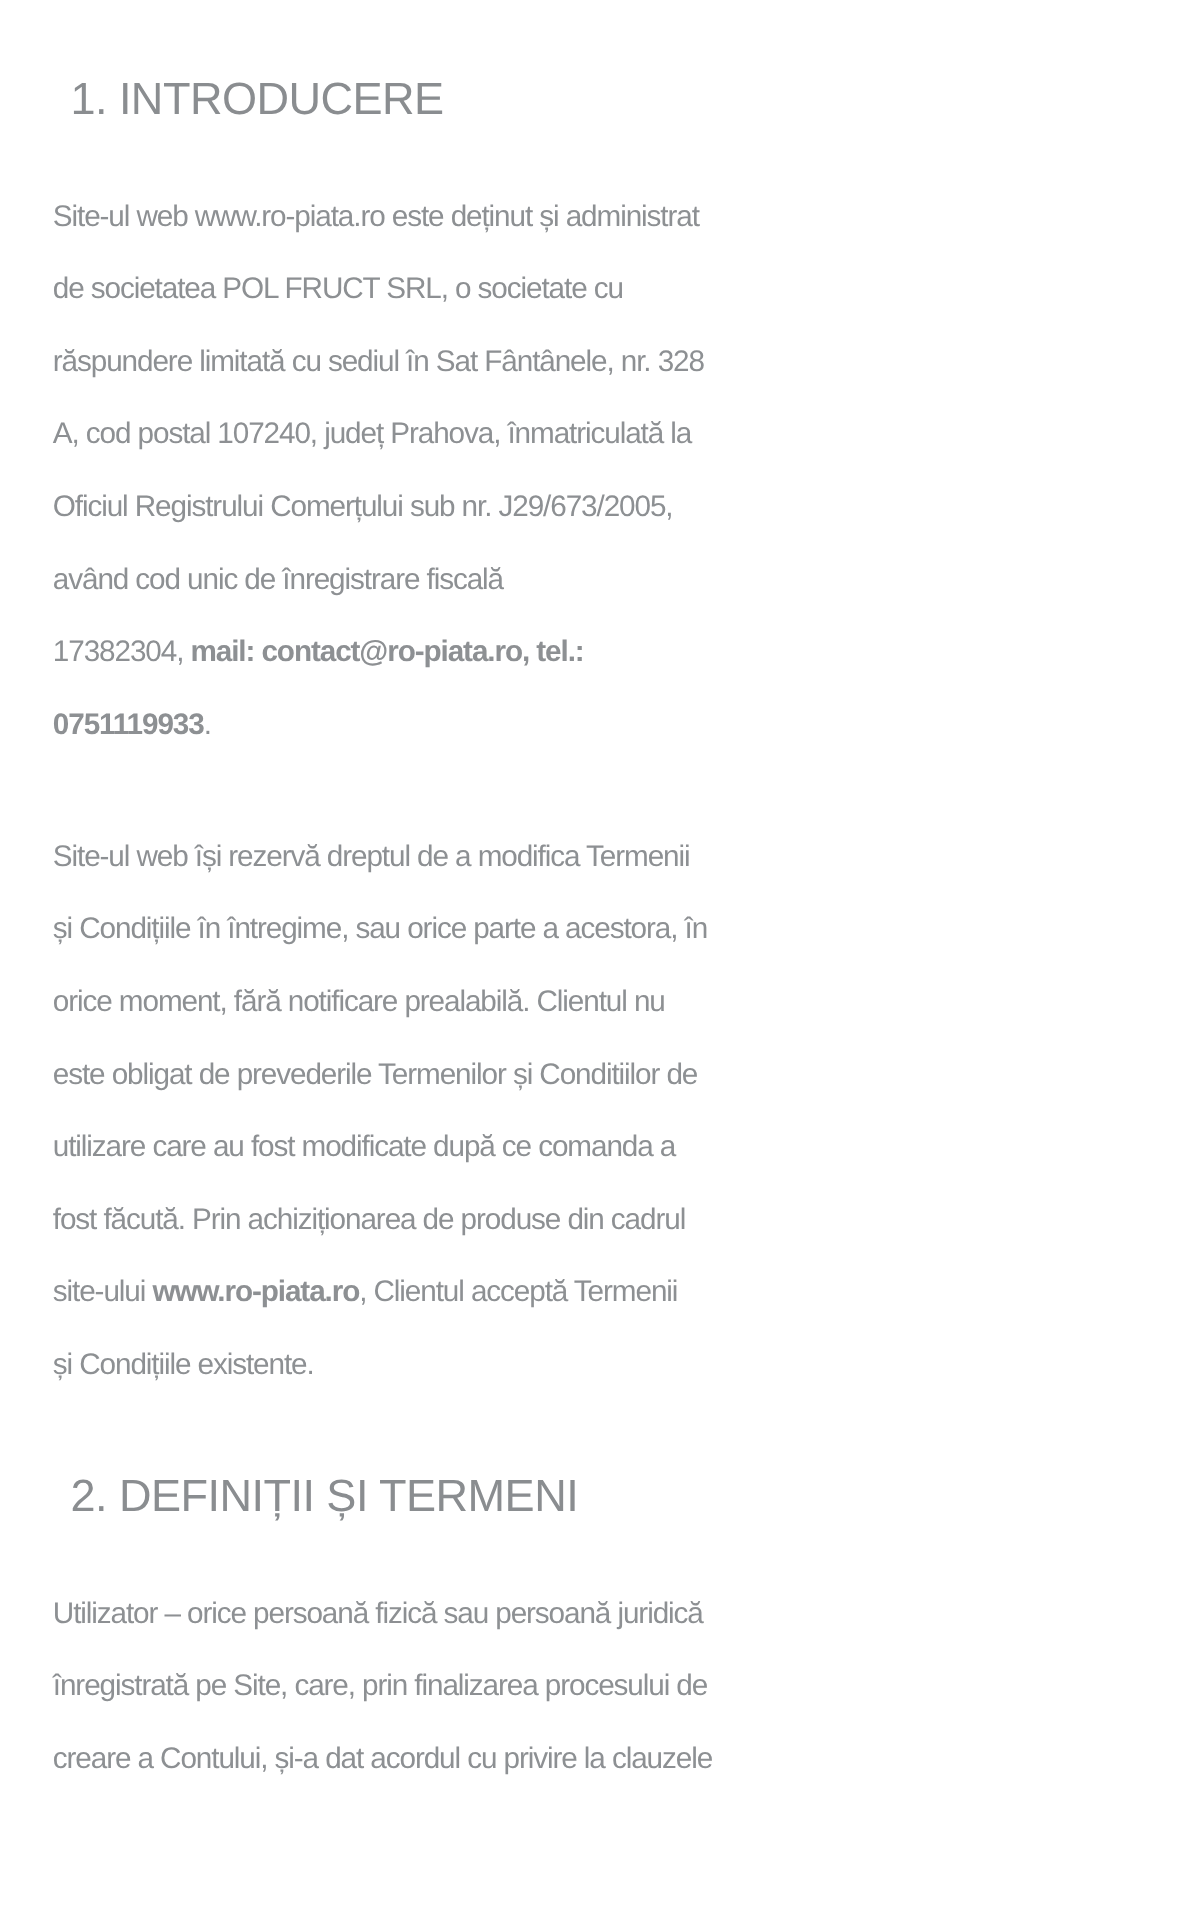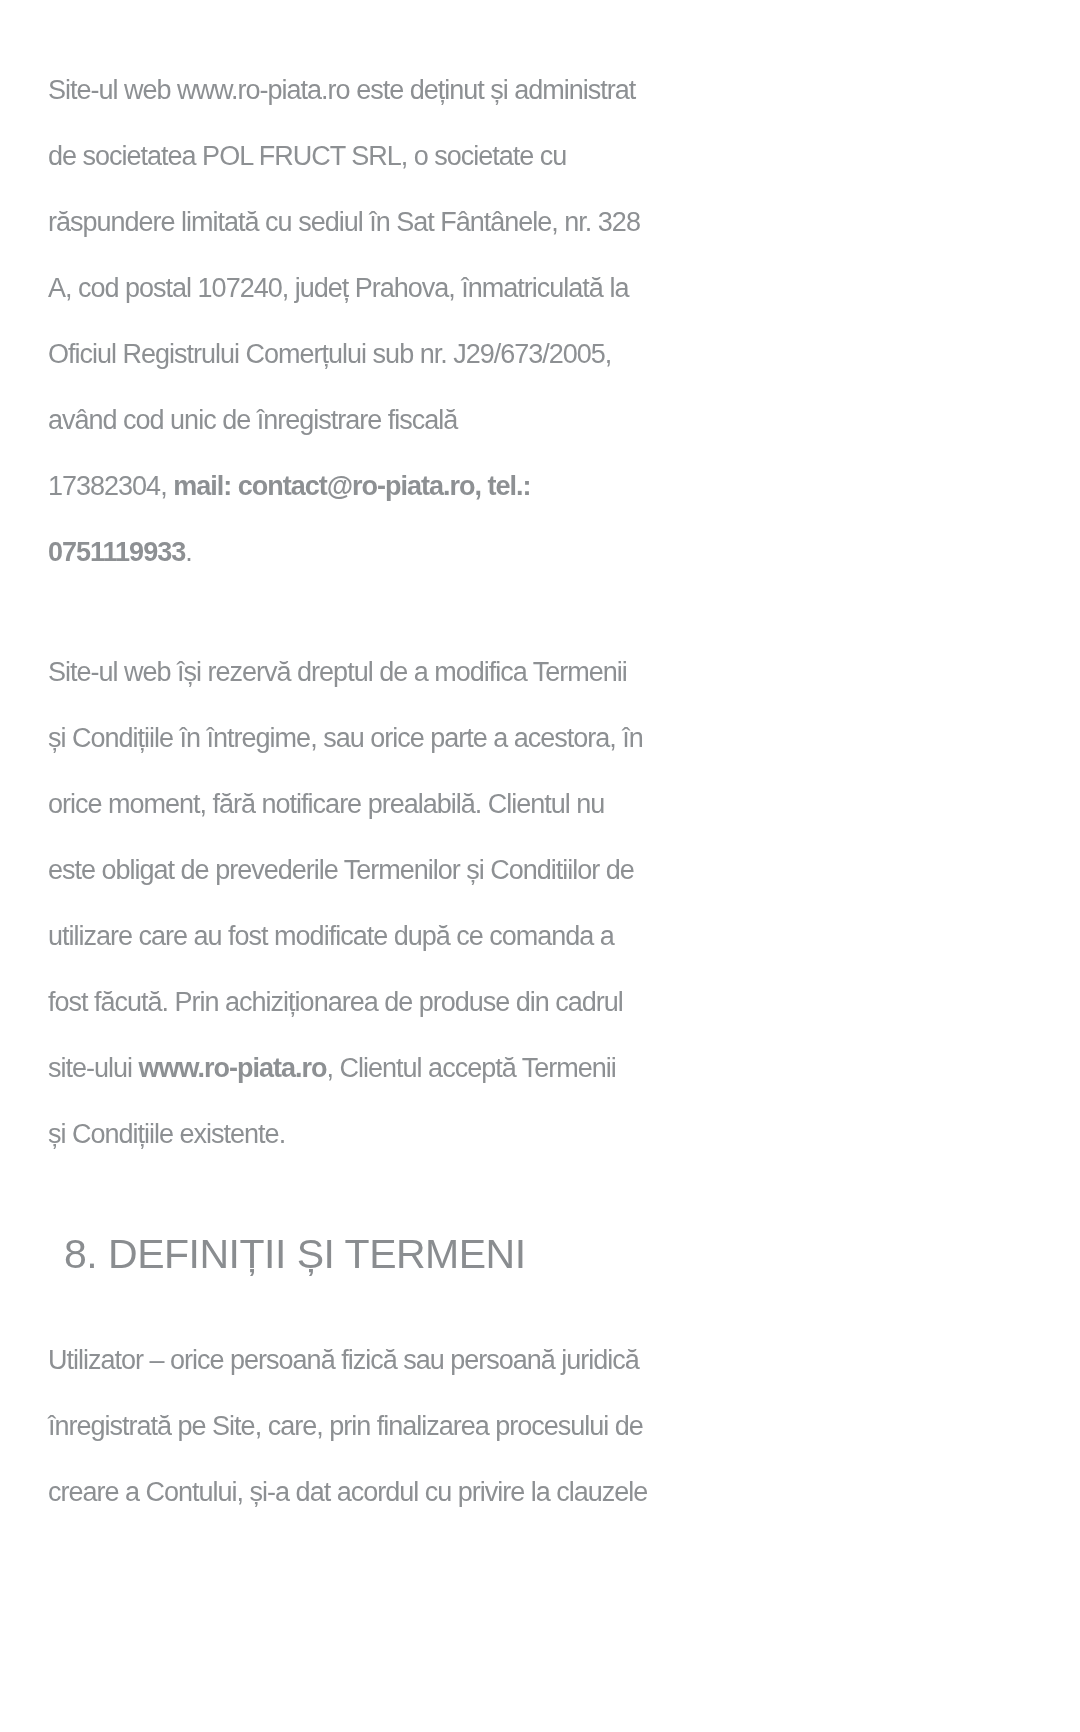--- a/index.html
+++ b/index.html
@@ -37,33 +37,34 @@
     white-space: pre;
   }
   .doc-paragraph .b {
     font-weight: 700;
   }
 </style>
 </head>
 <body>
 
 <main class="page">
+    <h3 class="doc-heading">1. INTRODUCERE</h3>
     <p class="doc-paragraph"><span>Site-ul web www.ro-piata.ro este deținut și administrat
 de societatea POL FRUCT SRL, o societate cu
 răspundere limitată cu sediul în Sat Fântânele, nr. 328
 A, cod postal 107240, județ Prahova, înmatriculată la
 Oficiul Registrului Comerțului sub nr. J29/673/2005,
 având cod unic de înregistrare fiscală
 17382304, </span><span class="b">mail: contact@ro-piata.ro, tel.:
 0751119933</span><span>.</span></p>
     <p class="doc-paragraph"><span>Site-ul web își rezervă dreptul de a modifica Termenii
 și Condițiile în întregime, sau orice parte a acestora, în
 orice moment, fără notificare prealabilă. Clientul nu
 este obligat de prevederile Termenilor și Conditiilor de
 utilizare care au fost modificate după ce comanda a
 fost făcută. Prin achiziționarea de produse din cadrul
 site-ului </span><span class="b">www.ro-piata.ro</span><span>, Clientul acceptă Termenii
 și Condițiile existente.</span></p>
-    <h3 class="doc-heading">8. DEFINIȚII ȘI TERMENI</h3>
+    <h3 class="doc-heading">2. DEFINIȚII ȘI TERMENI</h3>
     <p class="doc-paragraph"><span>Utilizator – orice persoană fizică sau persoană juridică
 înregistrată pe Site, care, prin finalizarea procesului de
 creare a Contului, și-a dat acordul cu privire la clauzele</span></p>
   </main>
 
 </body></html>

